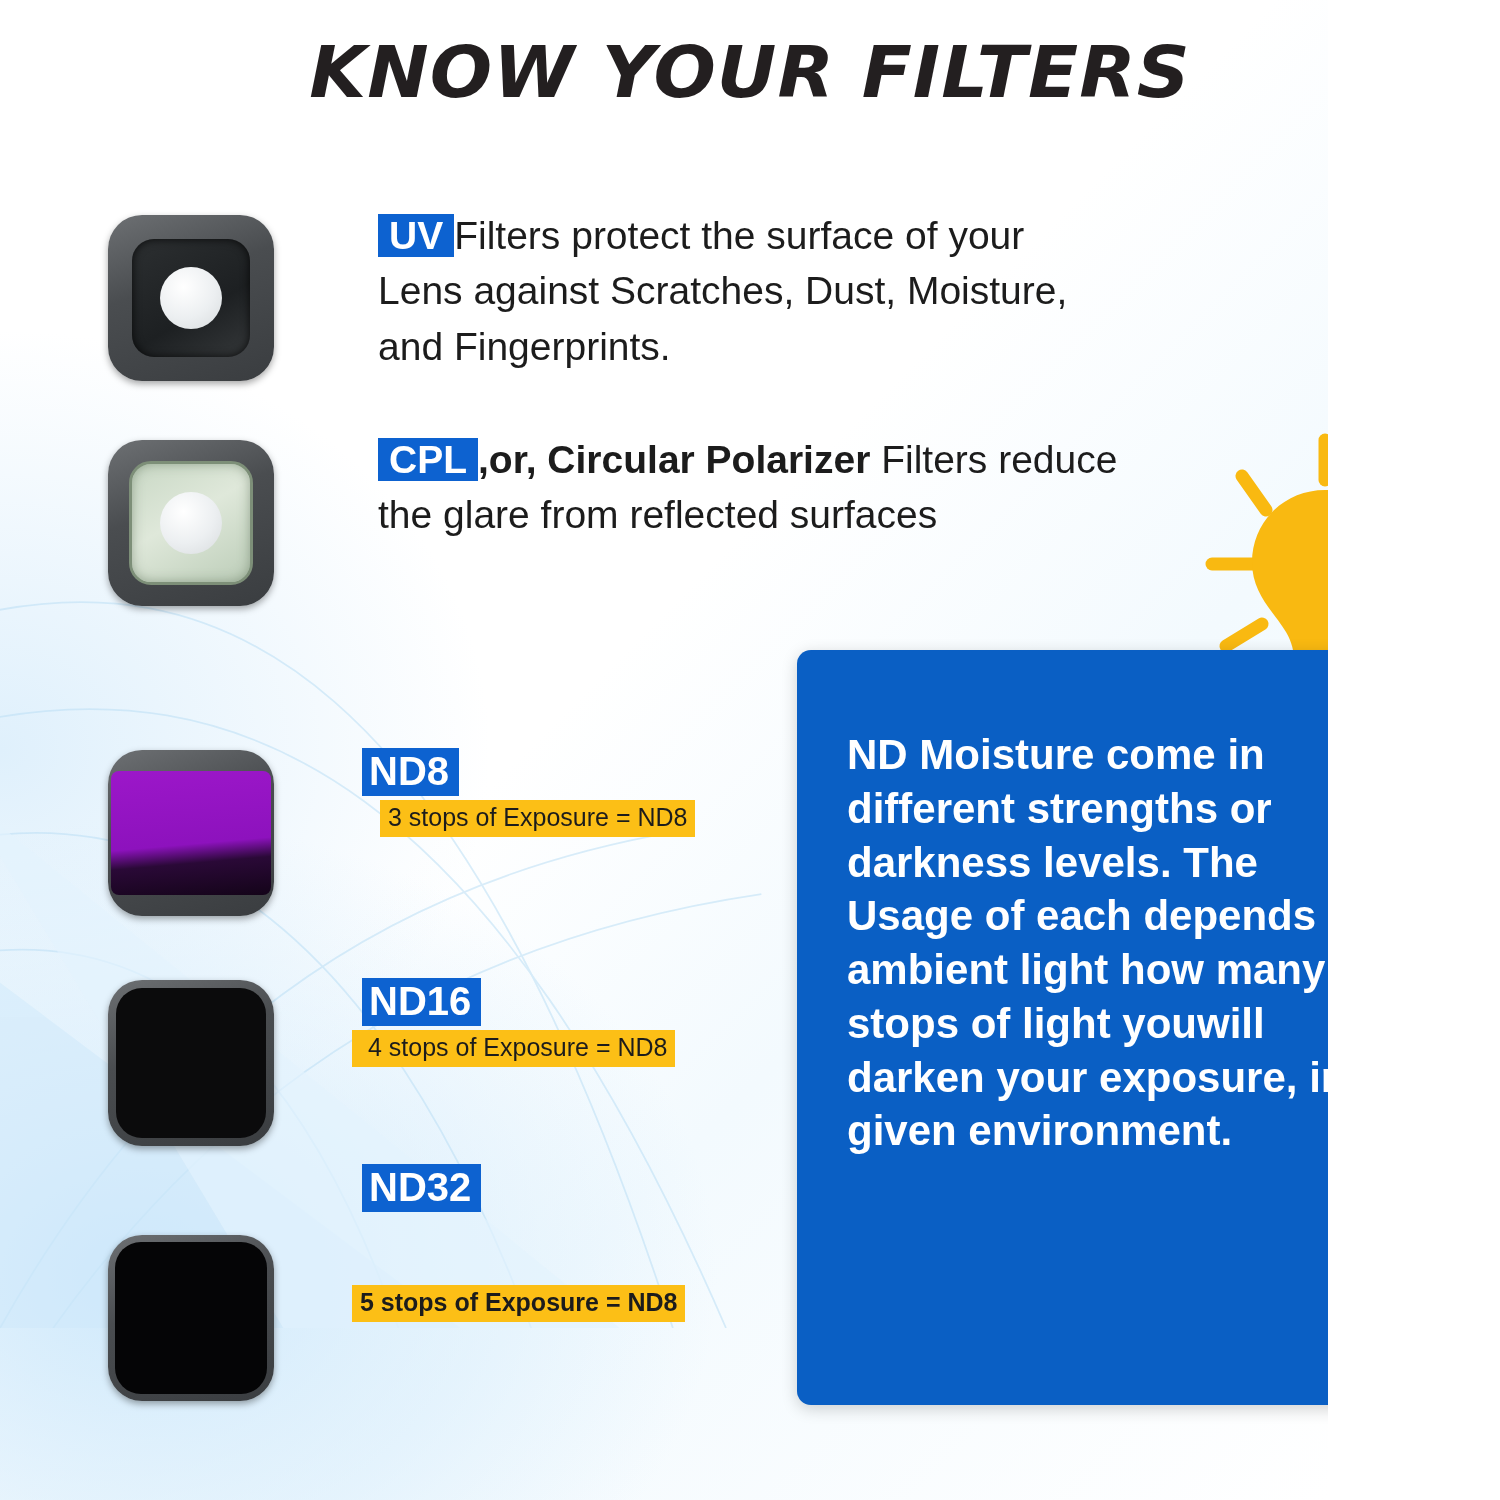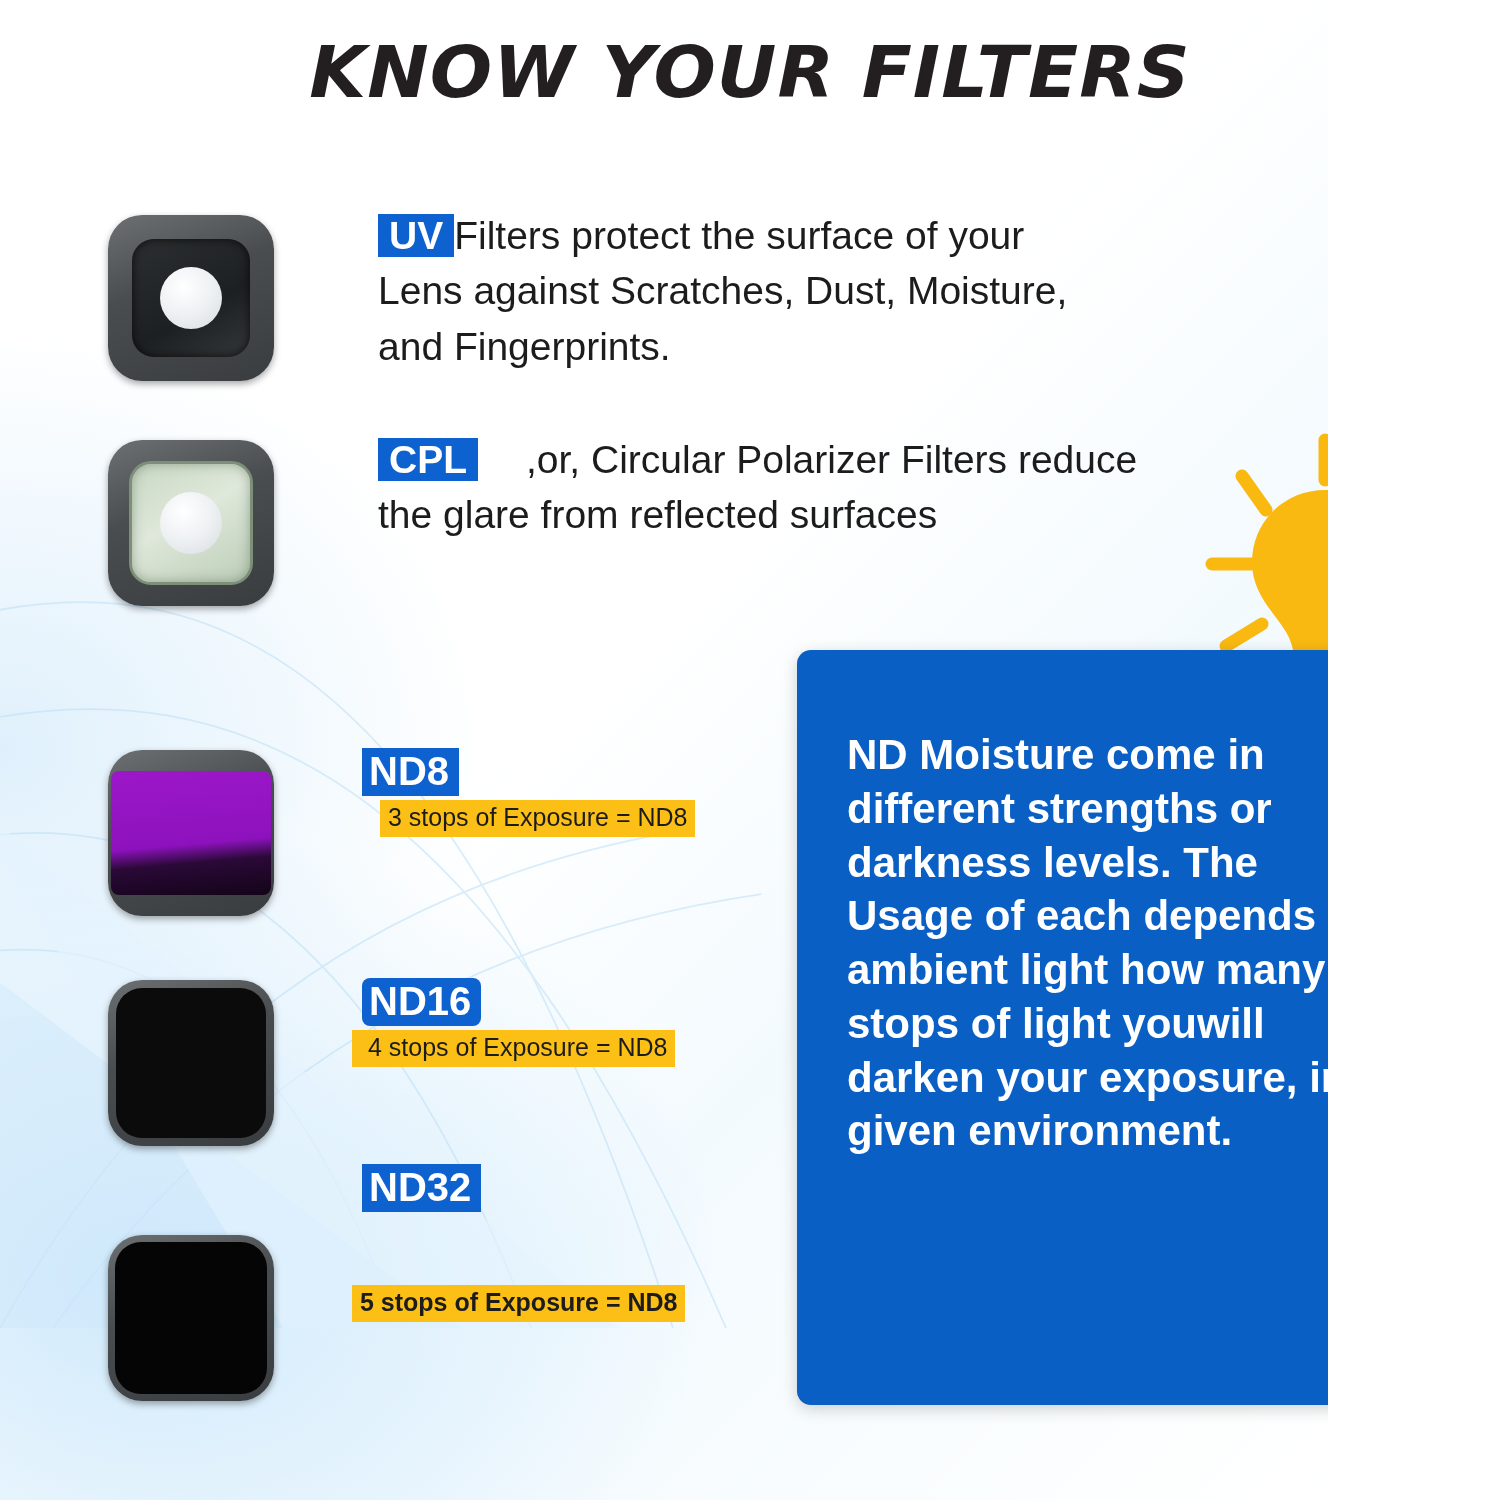--- a/index.html
+++ b/index.html
@@ -115,21 +115,21 @@
   }
   #uv-text { top: 208px; left: 378px; width: 720px; }
   #cpl-text { top: 432px; left: 378px; width: 760px; }
 
   .tag-blue {
     background: #0d62d0;
     color: #ffffff;
     font-weight: bold;
     padding: 0 11px;
   }
-  .bold-txt { font-weight: normal; padding-left: 48px; }
+  .bold-txt { font-weight: bold; }
 
   
   .nd-label {
     position: absolute;
     font-size: 40px;
     font-weight: bold;
     color: #ffffff;
     background: #0d62d0;
     padding: 1px 10px 3px 7px;
     line-height: 1.1;
@@ -137,21 +137,21 @@
   .nd-sub {
     position: absolute;
     font-size: 25px;
     color: #1c1c1c;
     background: #fcbf16;
     padding: 3px 8px 5px 8px;
     white-space: nowrap;
   }
   #nd8-label { top: 748px; left: 362px; }
   #nd8-sub { top: 800px; left: 352px; margin-left: 28px; }
-  #nd16-label { top: 978px; left: 362px; border-radius: 8px; }
+  #nd16-label { top: 978px; left: 362px; }
   #nd16-sub { top: 1030px; left: 352px; padding-left: 16px; }
   #nd32-label { top: 1164px; left: 362px; }
   #nd32-sub { top: 1285px; left: 352px; font-weight: bold; }
 
   
   #blue-box {
     position: absolute;
     top: 650px;
     left: 797px;
     width: 605px;

